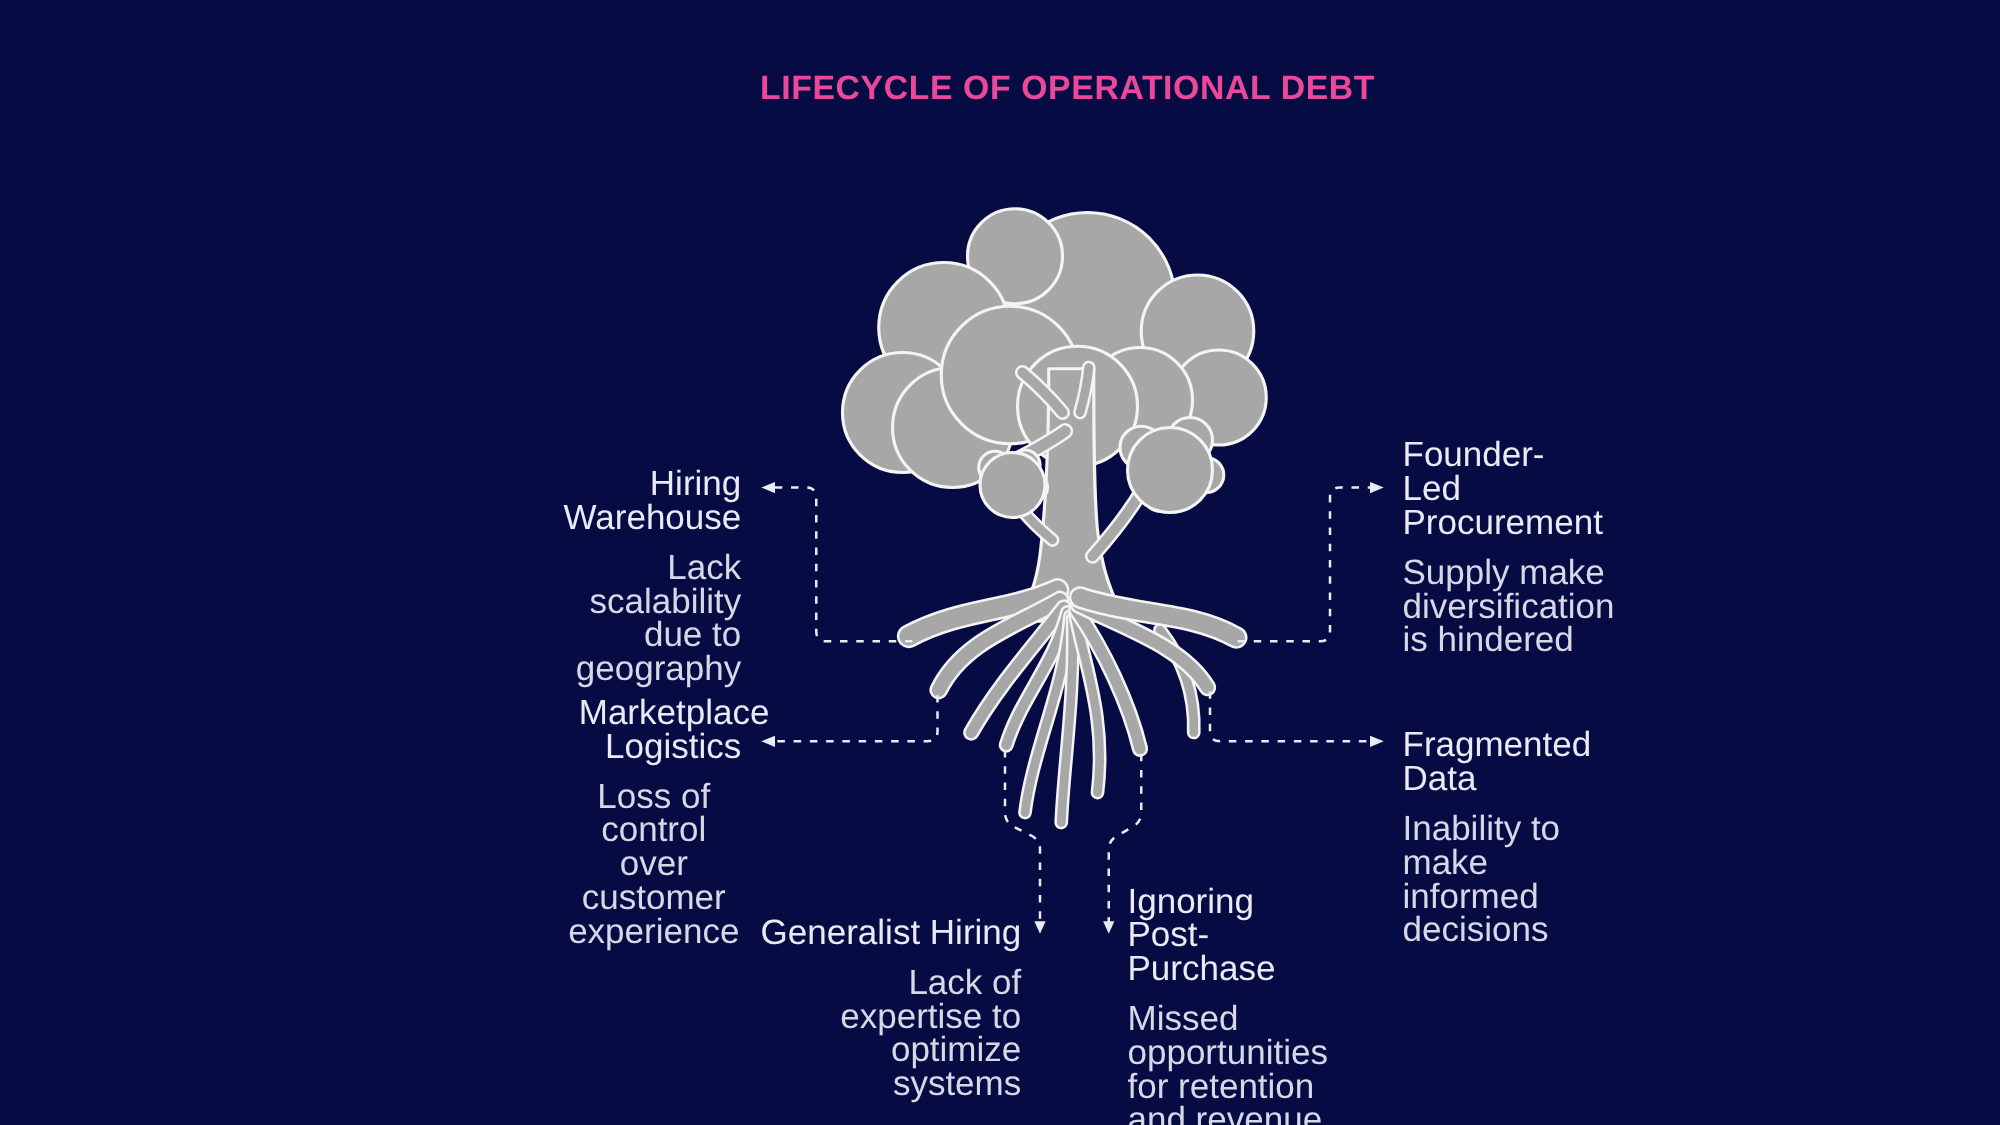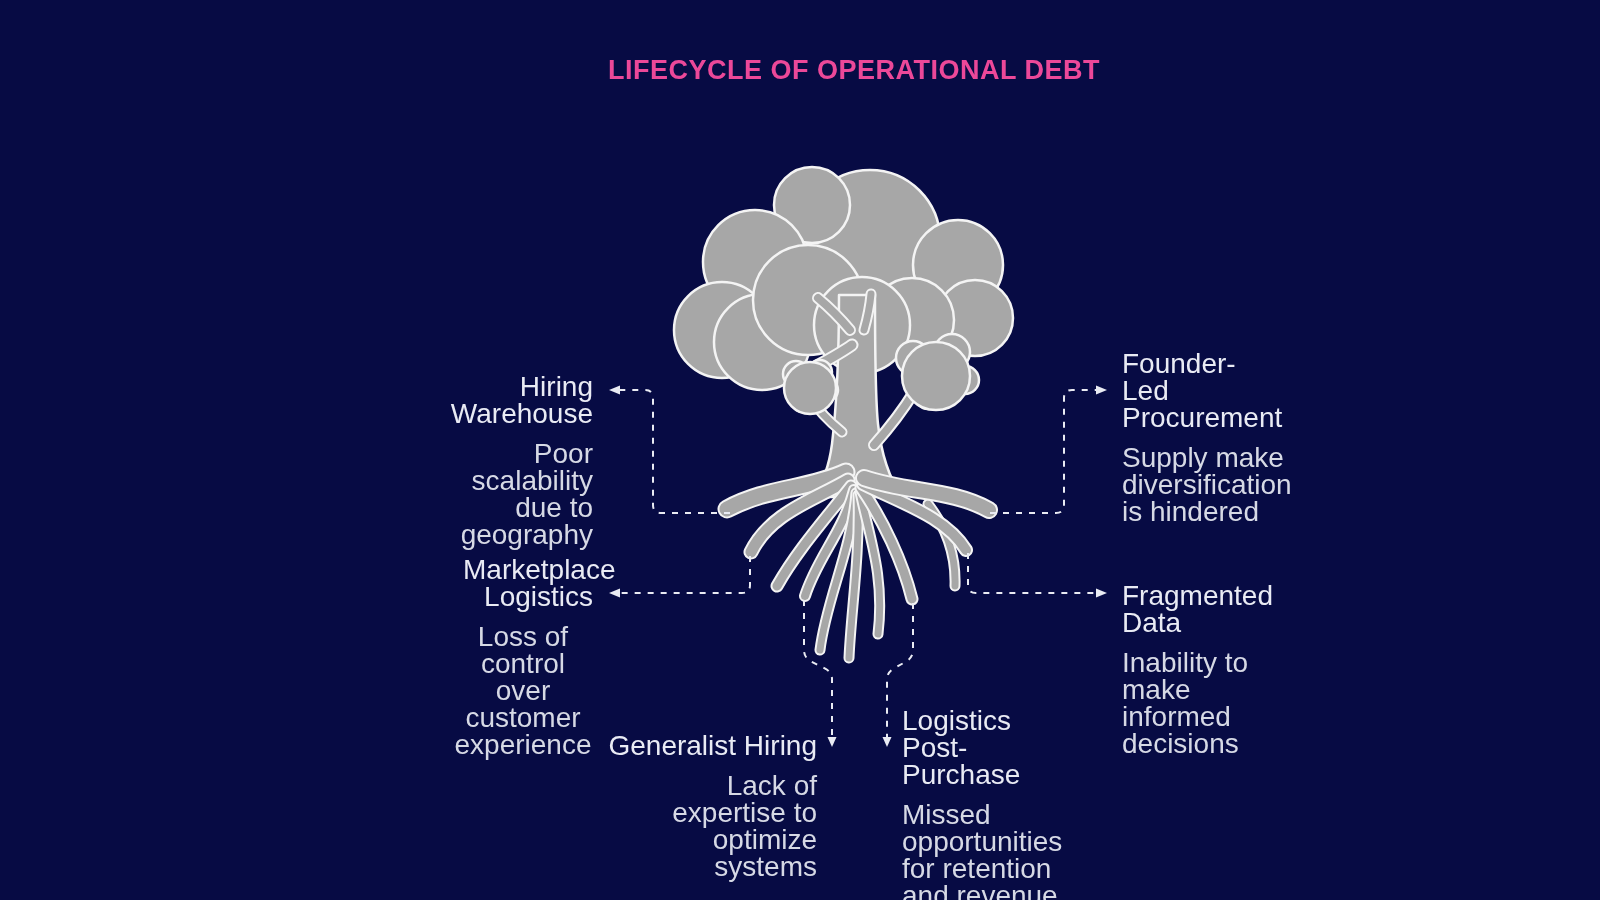--- a/index.html
+++ b/index.html
@@ -135,21 +135,21 @@
       <polygon points="1107,593 1096,588.5 1096,597.5"></polygon>
       <polygon points="832,747 827.5,737 836.5,737"></polygon>
       <polygon points="887,747 882.5,737 891.5,737"></polygon>
     </g>
   </svg>
 
   <div class="main-title">LIFECYCLE OF OPERATIONAL DEBT</div>
 
   <div class="lbl lbl-sw align-r">
     <div class="lbl-title">Hiring Warehouse</div>
-    <div class="lbl-desc">Poor scalability due to geography</div>
+    <div class="lbl-desc">Lack scalability due to geography</div>
   </div>
 
   <div class="lbl lbl-ml align-r">
     <div class="lbl-title">Marketplace Logistics</div>
     <div class="lbl-desc">Loss of control over customer experience</div>
   </div>
 
   <div class="lbl lbl-fl">
     <div class="lbl-title">Founder-Led Procurement</div>
     <div class="lbl-desc">Supply make diversification is hindered</div>
@@ -159,17 +159,17 @@
     <div class="lbl-title">Generalist Hiring</div>
     <div class="lbl-desc">Lack of expertise to optimize systems</div>
   </div>
 
   <div class="lbl lbl-fd">
     <div class="lbl-title">Fragmented Data</div>
     <div class="lbl-desc">Inability to make informed decisions</div>
   </div>
 
   <div class="lbl lbl-ip">
-    <div class="lbl-title">Logistics Post-Purchase</div>
+    <div class="lbl-title">Ignoring Post-Purchase</div>
     <div class="lbl-desc">Missed opportunities for retention and revenue</div>
   </div>
 
 </div>
 
 </body></html>

